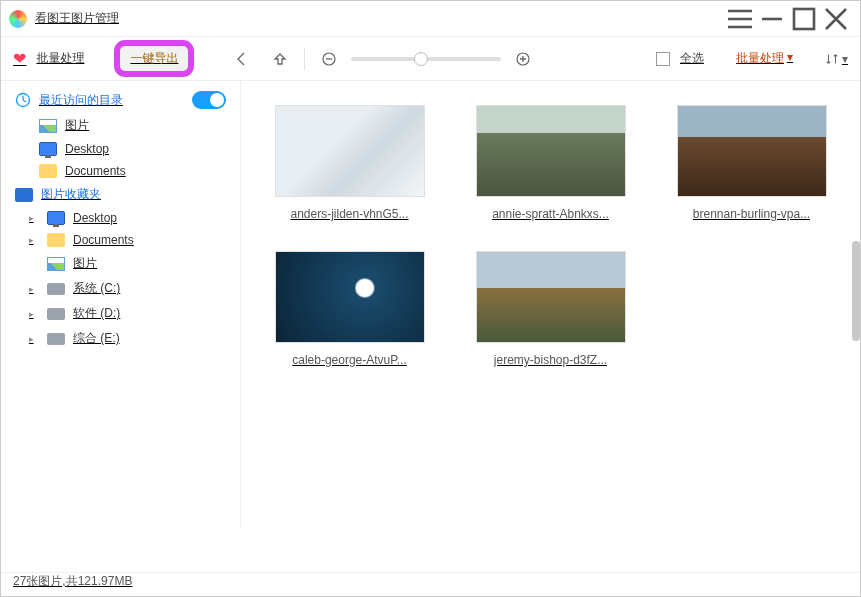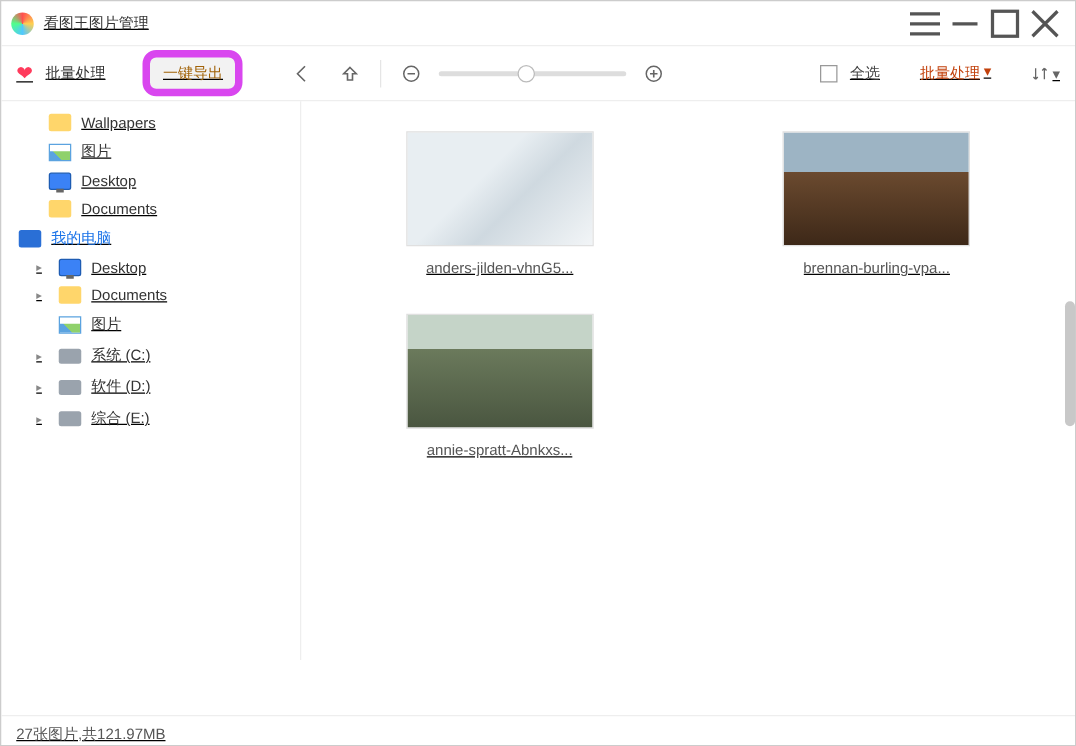--- a/index.html
+++ b/index.html
@@ -31,26 +31,26 @@
 .tree-item.root { padding-left: 14px; font-weight: 500; color: #1a73e8; }
 .tree-item .exp { width: 10px; color: #888; font-size: 9px; }
 .folder-ic { width: 18px; height: 14px; background: #ffd66b; border-radius: 2px; display: inline-block; }
 .img-ic { width: 18px; height: 14px; background: #fff; border: 1px solid #5ba3e0; position: relative; }
 .img-ic::after { content: ""; position: absolute; bottom: 0; left: 0; right: 0; height: 7px; background: linear-gradient(45deg,#5ba3e0 40%,#8fd16b 40%); }
 .monitor-ic { width: 18px; height: 14px; background: #3b82f6; border-radius: 2px; border: 1px solid #1e5cb3; position: relative; }
 .monitor-ic::after { content: ""; position: absolute; bottom: -3px; left: 5px; width: 6px; height: 3px; background: #666; }
 .pc-ic { width: 18px; height: 14px; background: #2a6fd6; border-radius: 2px; }
 .drive-ic { width: 18px; height: 12px; background: #9aa3ad; border-radius: 2px; }
 .content { flex: 1; overflow-y: auto; padding: 24px 28px; position: relative; }
-.grid { display: grid; grid-template-columns: repeat(2, 1fr); gap: 30px 40px; }
+.grid { display: grid; grid-template-columns: repeat(3, 1fr); gap: 30px 40px; }
 .thumb-item { display: flex; flex-direction: column; align-items: center; gap: 10px; }
 .thumb-img { width: 150px; height: 92px; background: #ccc; border: 1px solid #e0e0e0; }
 .thumb-label { color: #555; max-width: 150px; white-space: nowrap; overflow: hidden; text-overflow: ellipsis; text-align: center; }
 .scrollbar-ind { position: absolute; right: 0; top: 160px; width: 8px; height: 100px; background: #c8c8c8; border-radius: 4px; }
-.statusbar { height: 24px; border-top: 1px solid #eee; display: flex; align-items: flex-end; padding: 0 12px; color: #555; margin-top: 44px; }
+.statusbar { height: 24px; border-top: 1px solid #eee; display: flex; align-items: flex-start; padding: 0 12px; color: #555; margin-top: 44px; }
 .spacer { flex: 1; }
 
 .t0 { background: linear-gradient(135deg,#e8eef2 40%,#cfd9e0 60%,#f2f5f7); }
 .t1 { background: linear-gradient(to bottom,#c5d4c8 30%,#6b7a5c 30%,#4a5640); }
 .t2 { background: linear-gradient(to bottom,#9db4c4 35%,#6b4a2f 35%,#3d2818); }
 .t3 { background: linear-gradient(to bottom,#cfe8ee 45%,#7fb5c4 45%,#5a8a99); }
 .t4 { background: radial-gradient(circle at 60% 40%,#fff 8%,#1a4a6b 10%,#0a2438); }
 .t5 { background: linear-gradient(to bottom,#f5d890 30%,#d4a050 40%,#3a5a6b); }
 .t6 { background: linear-gradient(to bottom,#7fd4e8 60%,#5fb8d4 60%); }
 .t6::after{content:"";} 
@@ -134,42 +134,46 @@
     <div class="sorticon">
       <svg width="14" height="14" viewBox="0 0 16 16">
           <path d="M4 3v10M4 13l-2-2M4 13l2-2M12 13V3M12 3l-2 2M12 3l2 2" stroke="currentColor" stroke-width="1.2" fill="none"></path>
         </svg>
       <span>▾</span>
     </div>
   </div>
 
   <div class="body">
     <div class="sidebar">
+      <div class="side-head">
+        <svg width="16" height="16" viewBox="0 0 16 16">
+            <circle cx="8" cy="8" r="6.5" stroke="#1a9fff" stroke-width="1.3" fill="none"></circle>
+            <path d="M8 4v4l3 2" stroke="#1a9fff" stroke-width="1.3" fill="none"></path>
+          </svg>
+        <span>最近访问的目录</span>
+        <div class="toggle"></div>
+      </div>
       <div id="recent-list">
-          <div class="tree-item">
-            <span class="folder-ic"></span>
-            <span>Wallpapers</span>
-          </div>
           <div class="tree-item">
             <span class="img-ic"></span>
             <span>图片</span>
           </div>
           <div class="tree-item">
             <span class="monitor-ic"></span>
             <span>Desktop</span>
           </div>
           <div class="tree-item">
             <span class="folder-ic"></span>
             <span>Documents</span>
           </div>
         </div>
 
       <div class="tree-item root">
         <span class="pc-ic"></span>
-        <span>我的电脑</span>
+        <span>图片收藏夹</span>
       </div>
       <div id="mypc-list">
           <div class="tree-item" style="padding-left: 28px;">
             <span class="exp">▸</span>
             <span class="monitor-ic"></span>
             <span>Desktop</span>
           </div>
           <div class="tree-item" style="padding-left: 28px;">
             <span class="exp">▸</span>
             <span class="folder-ic"></span>
@@ -198,26 +202,34 @@
         </div>
     </div>
 
     <div class="content">
       <div class="grid" id="grid">
           <div class="thumb-item">
             <div class="thumb-img t0"></div>
             <div class="thumb-label">anders-jilden-vhnG5...</div>
           </div>
           <div class="thumb-item">
+            <div class="thumb-img t1"></div>
+            <div class="thumb-label">annie-spratt-Abnkxs...</div>
+          </div>
+          <div class="thumb-item">
             <div class="thumb-img t2"></div>
             <div class="thumb-label">brennan-burling-vpa...</div>
           </div>
           <div class="thumb-item">
-            <div class="thumb-img t1"></div>
-            <div class="thumb-label">annie-spratt-Abnkxs...</div>
+            <div class="thumb-img t4"></div>
+            <div class="thumb-label">caleb-george-AtvuP...</div>
+          </div>
+          <div class="thumb-item">
+            <div class="thumb-img t8"></div>
+            <div class="thumb-label">jeremy-bishop-d3fZ...</div>
           </div>
         </div>
       <div class="scrollbar-ind"></div>
     </div>
   </div>
 
   <div class="statusbar">
     <span>27张图片,共121.97MB</span>
   </div>
 

